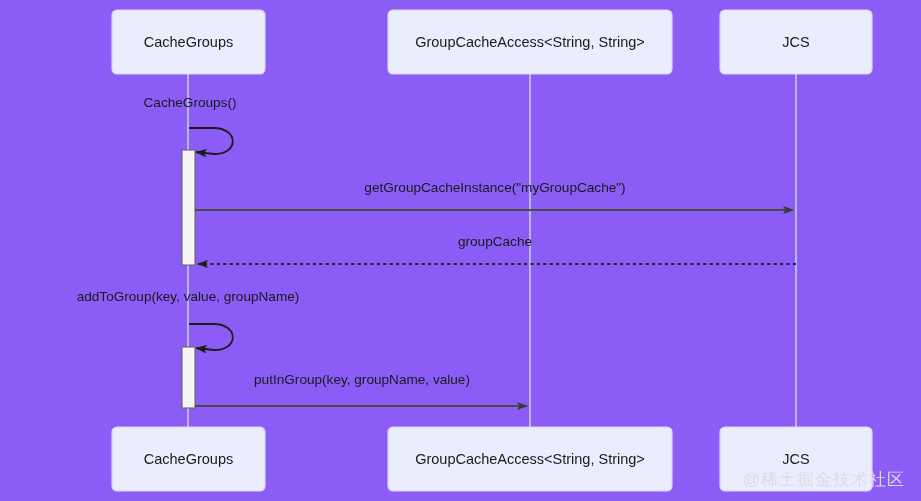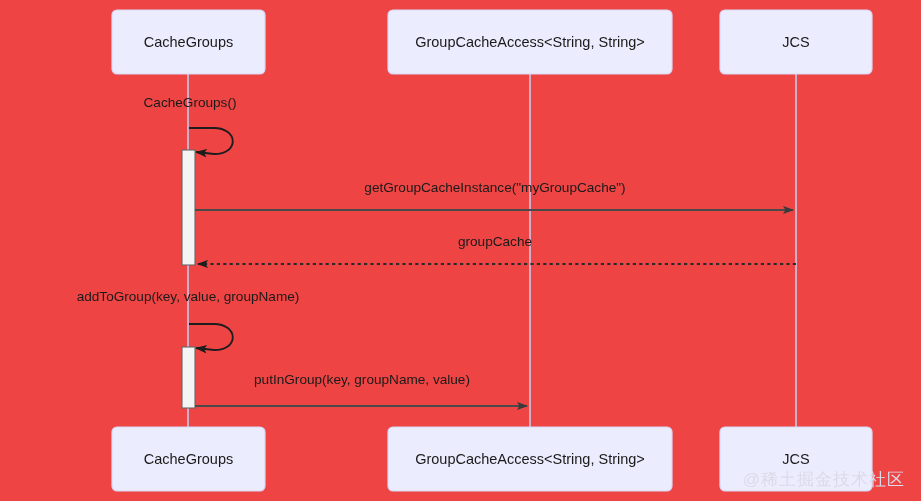--- a/index.html
+++ b/index.html
@@ -8,21 +8,21 @@
     background: #ffffff;
   }
   body {
     font-family: "Liberation Sans", sans-serif;
     -webkit-font-smoothing: antialiased;
   }
   #canvas {
     position: relative;
     width: 921px;
     height: 501px;
-    background: #ef4444;
+    background: #8b5cf6;
     overflow: hidden;
   }
   svg#diagram {
     position: absolute;
     left: 0;
     top: 0;
     width: 921px;
     height: 501px;
     display: block;
   }

